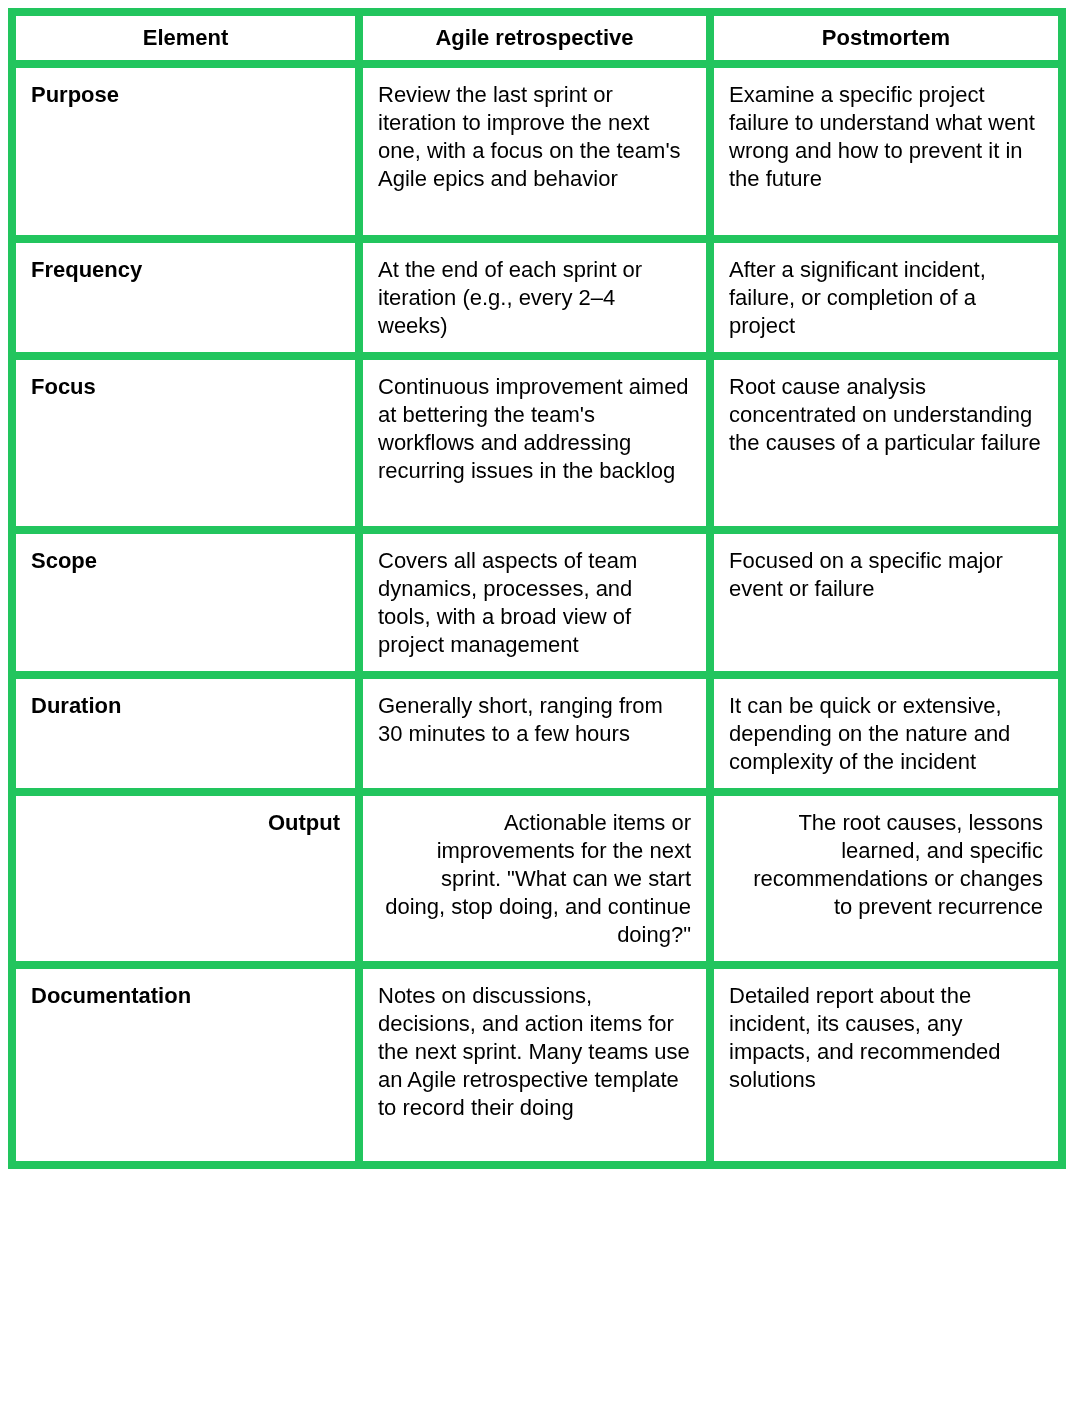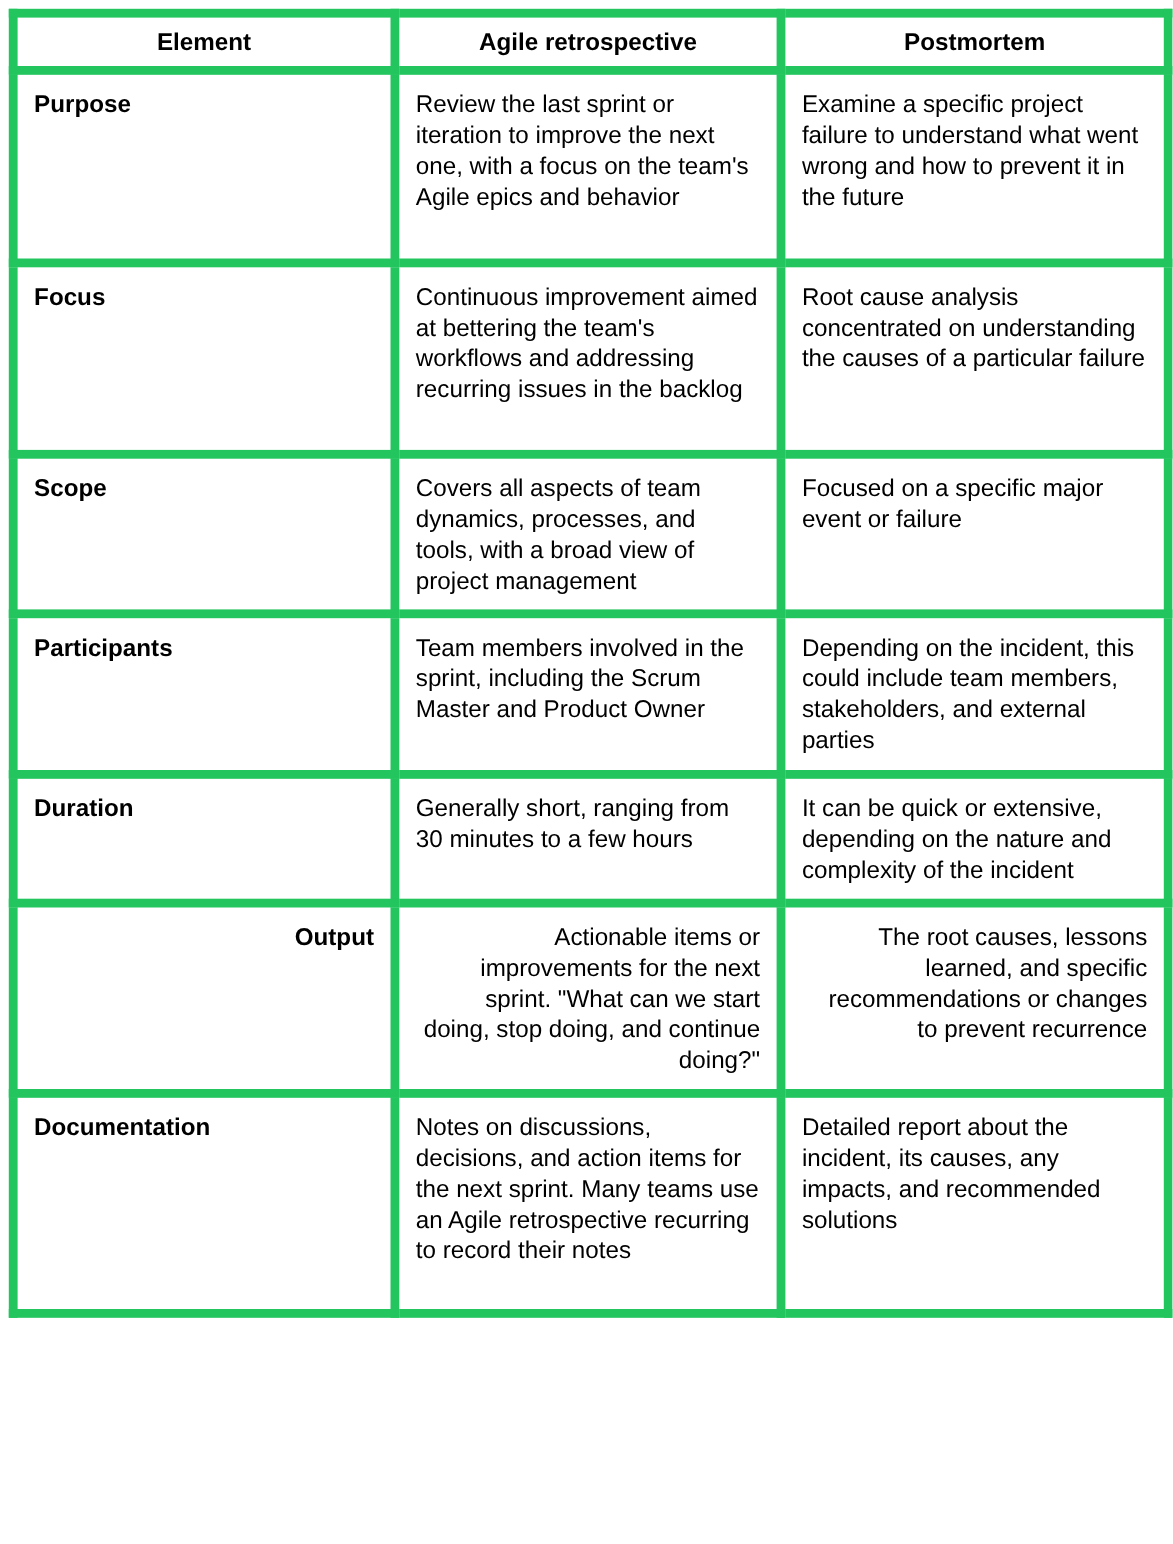--- a/index.html
+++ b/index.html
@@ -70,44 +70,44 @@
       <th>Agile retrospective</th>
       <th>Postmortem</th>
     </tr>
   </thead>
   <tbody>
     <tr class="r0">
       <td class="row-label">Purpose</td>
       <td>Review the last sprint or iteration to improve the next one, with a focus on the team's Agile epics and behavior</td>
       <td>Examine a specific project failure to understand what went wrong and how to prevent it in the future</td>
     </tr>
+    <tr class="r1">
+      <td class="row-label">Frequency</td>
+      <td>At the end of each sprint or iteration (e.g., every 2–4 weeks)</td>
+      <td>After a significant incident, failure, or completion of a project</td>
+    </tr>
     <tr class="r2">
       <td class="row-label">Focus</td>
       <td>Continuous improvement aimed at bettering the team's workflows and addressing recurring issues in the backlog</td>
       <td>Root cause analysis concentrated on understanding the causes of a particular failure</td>
     </tr>
     <tr class="r3">
       <td class="row-label">Scope</td>
       <td>Covers all aspects of team dynamics, processes, and tools, with a broad view of project management</td>
       <td>Focused on a specific major event or failure</td>
-    </tr>
-    <tr class="r4">
-      <td class="row-label">Participants</td>
-      <td>Team members involved in the sprint, including the Scrum Master and Product Owner</td>
-      <td>Depending on the incident, this could include team members, stakeholders, and external parties</td>
     </tr>
     <tr class="r5">
       <td class="row-label">Duration</td>
       <td>Generally short, ranging from 30 minutes to a few hours</td>
       <td>It can be quick or extensive, depending on the nature and complexity of the incident</td>
     </tr>
     <tr class="r6">
       <td class="row-label">Output</td>
       <td>Actionable items or improvements for the next sprint. "What can we start doing, stop doing, and continue doing?"</td>
       <td>The root causes, lessons learned, and specific recommendations or changes to prevent recurrence</td>
     </tr>
     <tr class="r8">
       <td class="row-label">Documentation</td>
-      <td>Notes on discussions, decisions, and action items for the next sprint. Many teams use an Agile retrospective recurring to record their notes</td>
+      <td>Notes on discussions, decisions, and action items for the next sprint. Many teams use an Agile retrospective template to record their doing</td>
       <td>Detailed report about the incident, its causes, any impacts, and recommended solutions</td>
     </tr>
   </tbody>
 </table>
 
 </body></html>

